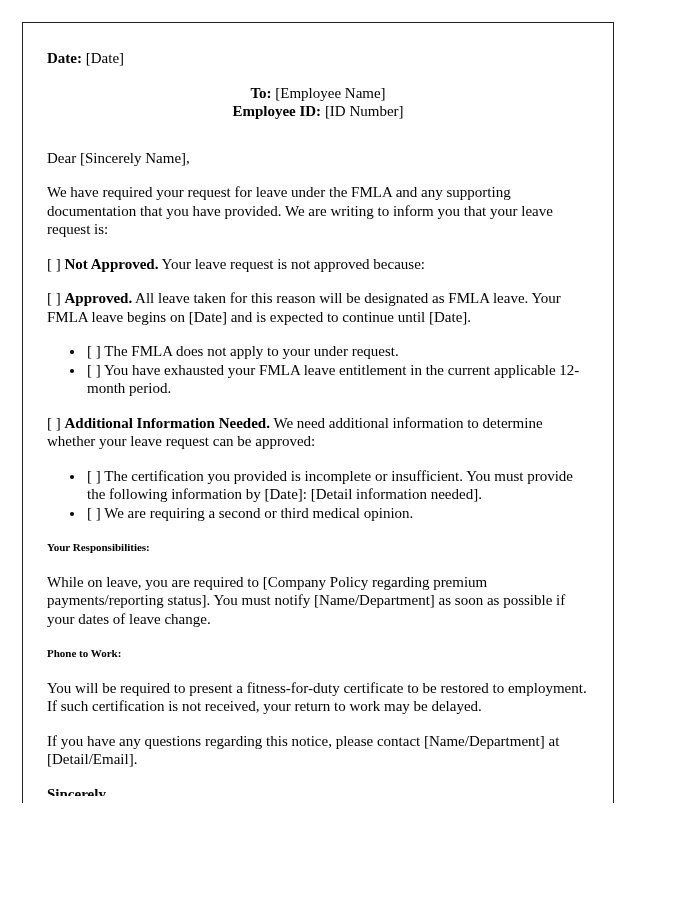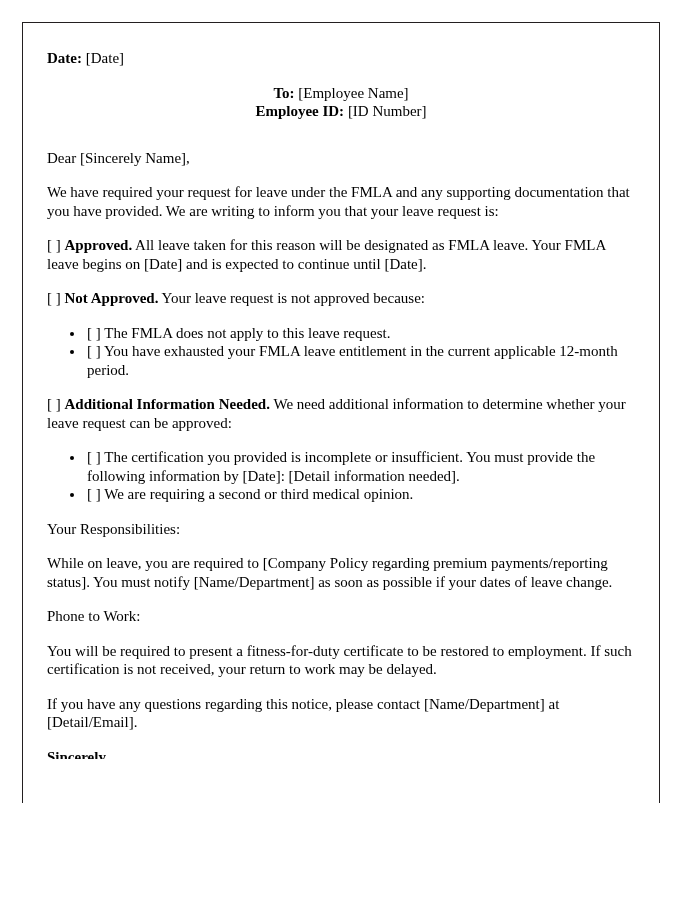--- a/index.html
+++ b/index.html
@@ -11,21 +11,21 @@
     width: 700px;
     height: 900px;
     overflow: hidden;
     font-family: "Liberation Serif", "DejaVu Serif", serif;
     color: #000000;
   }
   #page {
     position: absolute;
     left: 22px;
     top: 22px;
-    width: 638px;
+    width: 592px;
     height: 781px;
     box-sizing: border-box;
     border: 1px solid #231f20;
     border-bottom: none;
     background: #ffffff;
     overflow: hidden;
   }
   #page-inner {
     padding: 26px 24px 0 24px;
   }
@@ -39,23 +39,23 @@
     margin-bottom: 0;
     text-align: center;
   }
   .tight + .tight {
     margin-bottom: 28px;
   }
   .b {
     font-weight: bold;
   }
   .heading {
-    font-size: 15px;
+    font-size: 11px;
     line-height: 18.5px;
-    font-weight: normal;
+    font-weight: bold;
     margin: 0 0 16px 0;
   }
   ul.bullets {
     margin: 0 0 16px 0;
     padding-left: 38px;
     list-style-type: disc;
   }
   ul.bullets li {
     font-size: 15px;
     line-height: 18.5px;
@@ -92,32 +92,32 @@
       <span>[ID Number]</span>
     </p>
 
 
     <p class="para">Dear [Sincerely Name],</p>
 
     <p class="para">We have required your request for leave under the FMLA and any supporting documentation that you have provided. We are writing to inform you that your leave request is:</p>
 
     <p class="para">
       <span>[ ]</span>
+      <span class="b">Not Approved.</span>
+      <span>Your leave request is not approved because:</span>
+    </p>
+
+    <p class="para">
+      <span>[ ]</span>
       <span class="b">Approved.</span>
       <span>All leave taken for this reason will be designated as FMLA leave. Your FMLA leave begins on [Date] and is expected to continue until [Date].</span>
     </p>
 
-    <p class="para">
-      <span>[ ]</span>
-      <span class="b">Not Approved.</span>
-      <span>Your leave request is not approved because:</span>
-    </p>
-
     <ul class="bullets">
-      <li>[ ] The FMLA does not apply to this leave request.</li>
+      <li>[ ] The FMLA does not apply to your under request.</li>
       <li>[ ] You have exhausted your FMLA leave entitlement in the current applicable 12-month period.</li>
     </ul>
 
     <p class="para">
       <span>[ ]</span>
       <span class="b">Additional Information Needed.</span>
       <span>We need additional information to determine whether your leave request can be approved:</span>
     </p>
 
     <ul class="bullets">

